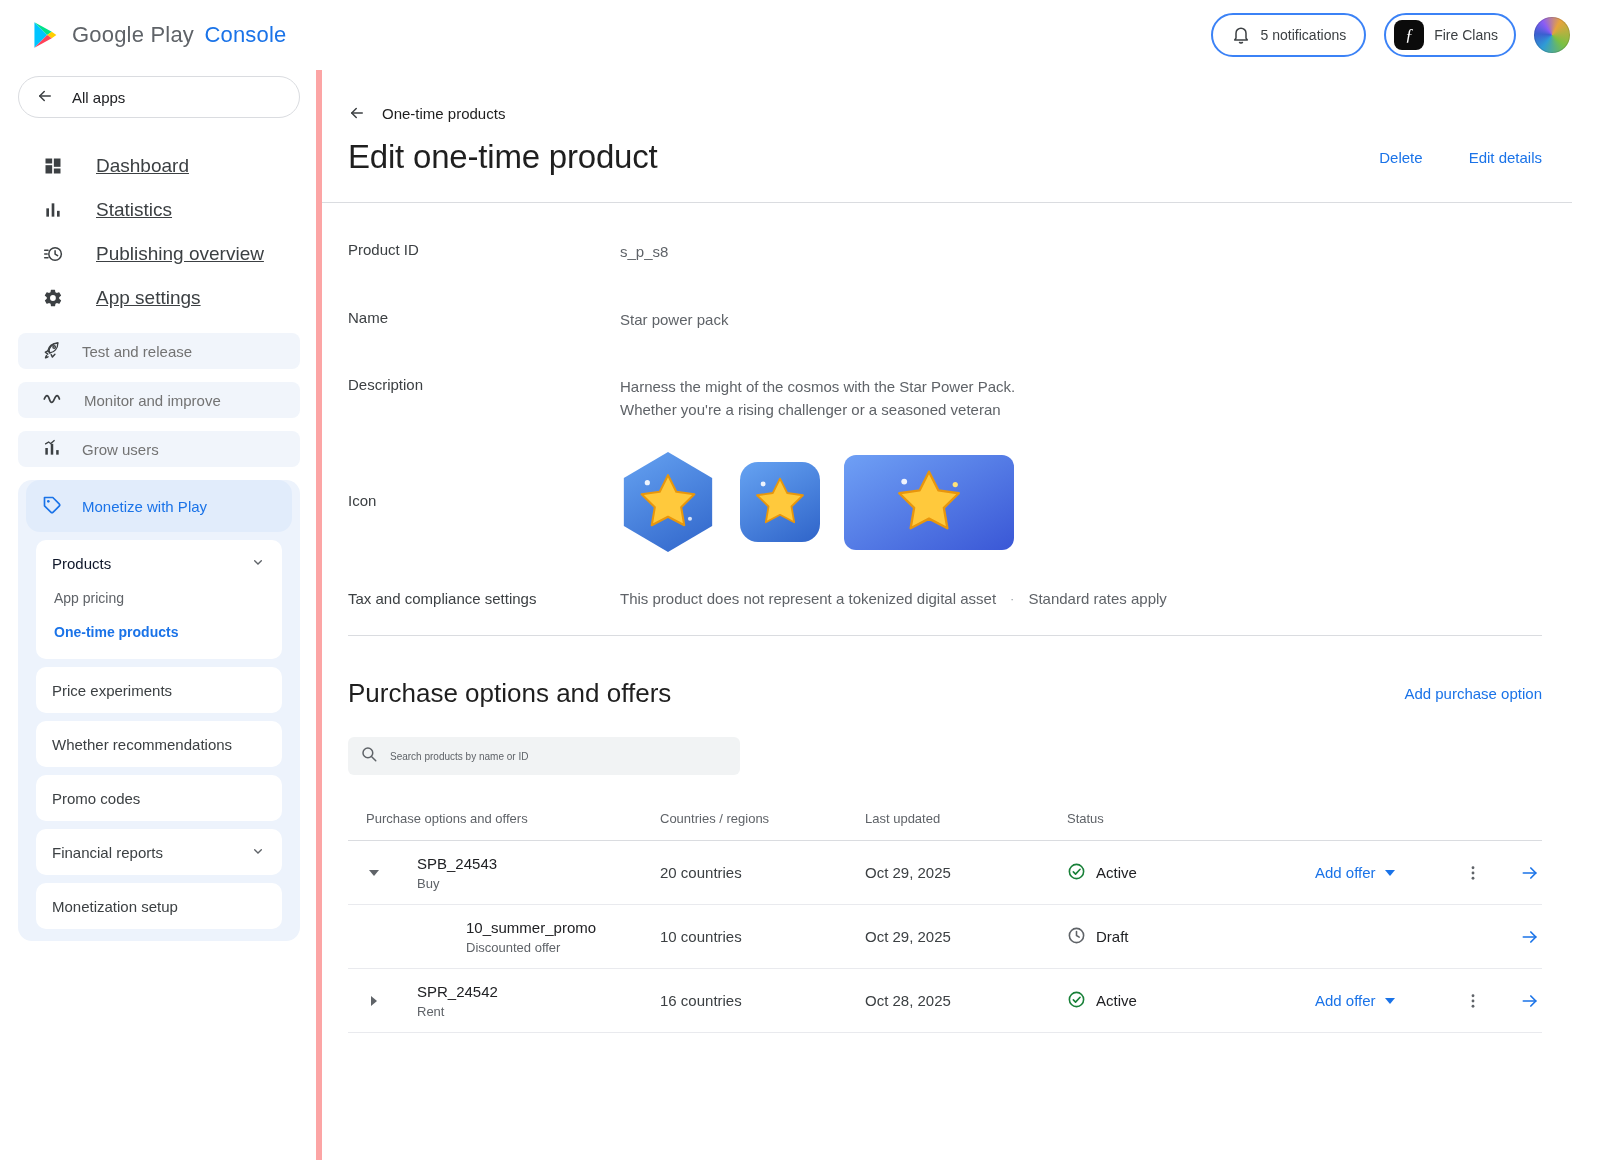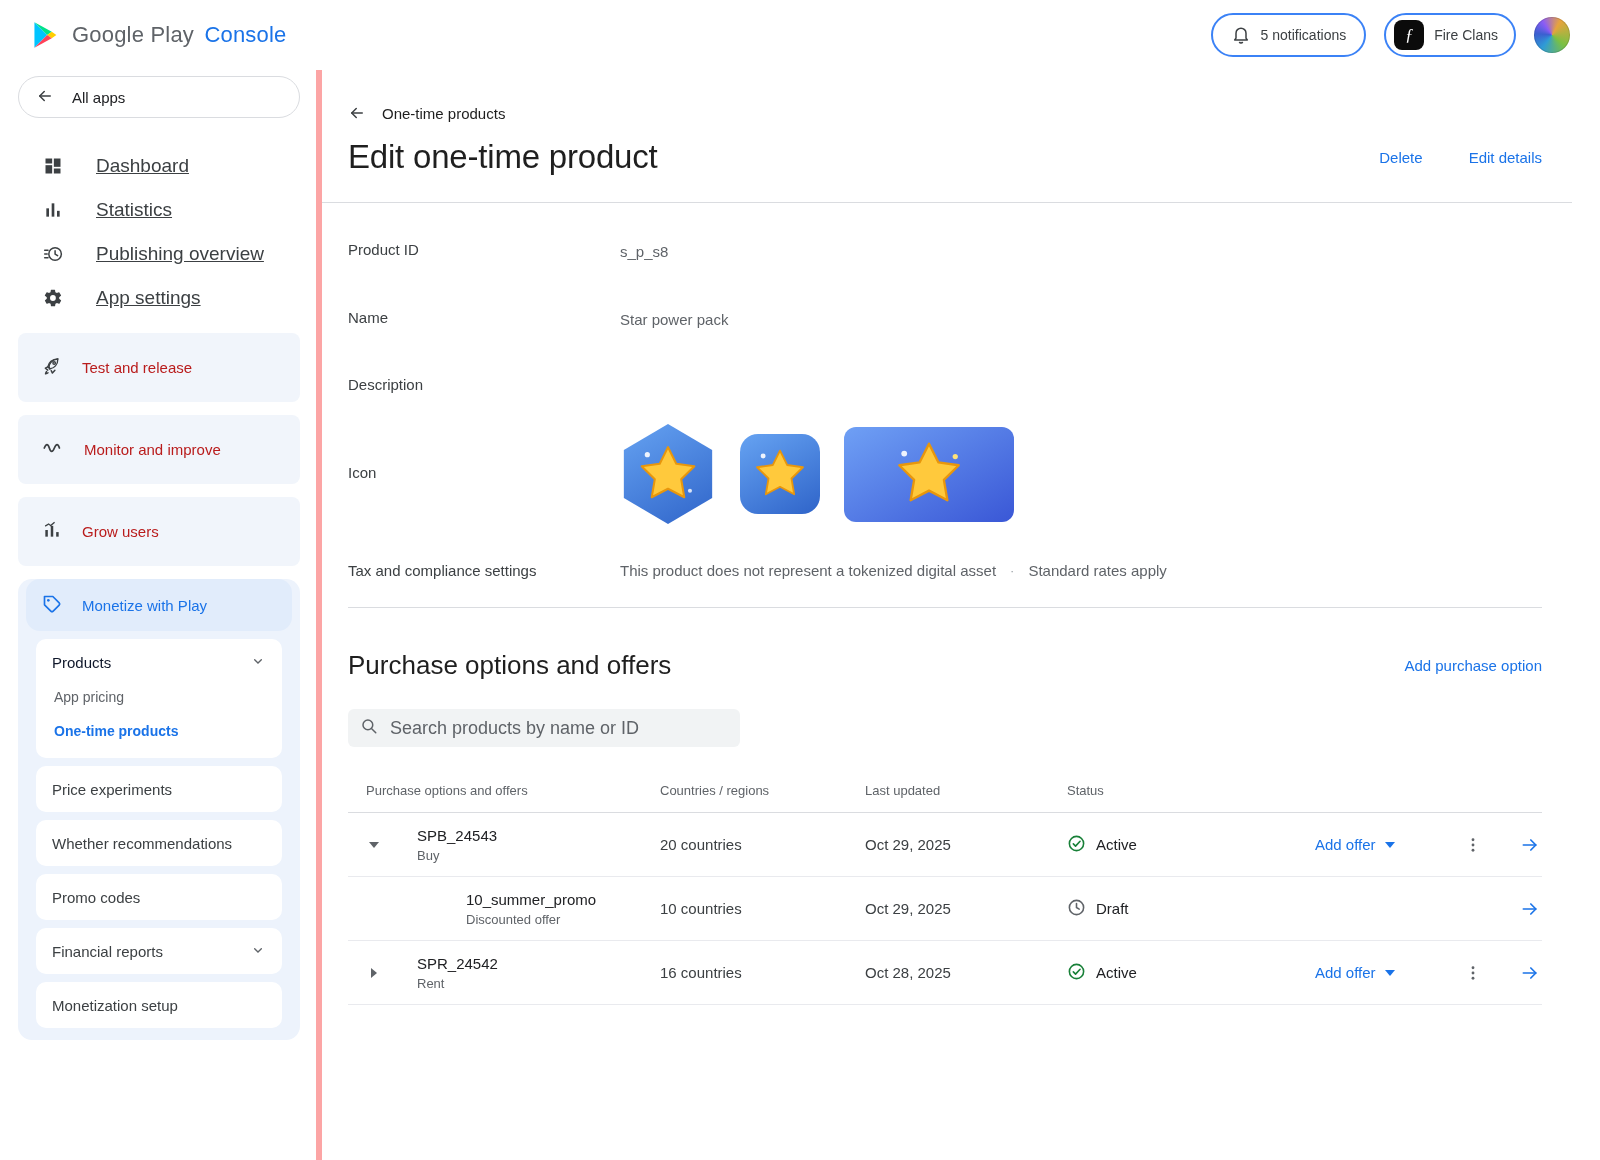--- a/index.html
+++ b/index.html
@@ -21,21 +21,21 @@
 
   
   .shell { display:flex; height:1090px; }
   .sidebar { width:322px; min-width:322px; padding:6px 16px 0 18px; border-right:6px solid #fca5a5; overflow:hidden; }
   .main { flex:1; padding:34px 58px 0 26px; }
 
   
   .all-apps { width:100%; height:42px; border:1px solid #dadce0; border-radius:21px; background:#fff; display:flex; align-items:center; gap:18px; padding:0 17px; font-size:15px; color:#202124; cursor:pointer; font-family:inherit; margin-bottom:26px; }
   .nav-item { height:44px; display:flex; align-items:center; gap:32px; padding-left:24px; font-size:19px; color:#3c4043; cursor:pointer; border-radius:22px;text-decoration:underline; }
   .nav-item .nicon { width:22px; height:22px; display:flex; align-items:center; justify-content:center; }
-  .side-block { background:#f1f5fb; border-radius:8px; height:69px; display:flex; align-items:center; gap:20px; padding-left:24px; margin:13px 0; font-size:15px; color:#b91c1c; cursor:pointer; }
+  .side-block { background:#f1f5fb; border-radius:8px; height:36px; display:flex; align-items:center; gap:20px; padding-left:24px; margin:13px 0; font-size:15px; color:#737373; cursor:pointer; }
   .monetize-wrap { background:#edf3fc; border-radius:14px; padding:0 16px 4px; margin-top:13px; }
   .monetize-header { height:52px; display:flex; align-items:center; gap:20px; padding-left:16px; color:#1a73e8; font-weight:500; font-size:15px; background:#e1ecfb; border-radius:14px; margin:0 -8px 8px; cursor:pointer; }
   .side-card { background:#fff; border-radius:10px; margin:8px 2px; padding:0 16px; display:flex; align-items:center; justify-content:space-between; height:46px; font-size:15px; color:#3c4043; cursor:pointer; }
   .products-card { background:#fff; border-radius:10px; margin:8px 2px; padding:4px 0 10px; }
   .products-header { display:flex; justify-content:space-between; align-items:center; padding:10px 16px 8px; font-size:15px; color:#0f172a; cursor:pointer; }
   .sub-item { padding:9px 16px 9px 18px; font-size:14px; color:#5f6368; cursor:pointer; }
   .sub-item.selected { color:#1a73e8; font-weight:700; }
 
   
   .breadcrumb { display:flex; align-items:center; gap:16px; font-size:15px; color:#1f1f1f; margin-bottom:16px; }
@@ -56,21 +56,21 @@
   .gi-square { width:80px; height:80px; border-radius:18px; }
   .gi-wide { width:170px; height:95px; border-radius:12px; background:linear-gradient(150deg,#6fa0f5 0%,#3a57d6 100%); }
   .tax-value { display:flex; align-items:center; gap:14px; color:#5f6368; }
   .tax-sep { color:#9aa0a6; font-size:13px; }
 
   .hr2 { border-top:1px solid #dadce0; margin-top:28px; }
   .purchase-head { display:flex; justify-content:space-between; align-items:center; margin-top:42px; }
   .purchase-title { font-size:26px; font-weight:500; color:#1f1f1f; }
   .add-purchase { color:#1a73e8; font-size:15px; font-weight:500; cursor:pointer; }
   .search-box { margin-top:28px; width:392px; height:38px; background:#f1f3f4; border-radius:6px; display:flex; align-items:center; gap:12px; padding:0 12px; }
-  .search-box input { border:none; background:transparent; outline:none; font-size:18px; color:#3c4043; width:100%; font-family:inherit; }
+  .search-box input { border:none; background:transparent; outline:none; font-size:10px; color:#3c4043; width:100%; font-family:inherit; }
   .search-box input::placeholder { color:#5f6368; }
 
   .table { margin-top:36px; }
   .t-head, .t-row { display:grid; grid-template-columns:312px 205px 202px 248px 1fr; align-items:center; }
   .t-head { font-size:13px; color:#5f6368; padding-bottom:14px; border-bottom:1px solid #dadce0; }
   .t-head .h1 { padding-left:18px; }
   .t-row { min-height:64px; border-bottom:1px solid #e9eaee; font-size:15px; }
   .cell-name { display:flex; align-items:center; padding-left:20px; }
   .expander { width:12px; display:flex; justify-content:center; margin-right:37px; cursor:pointer; }
   .name-block .nm { color:#202124; }
@@ -279,20 +279,24 @@
     <div class="form-row">
       <div class="form-label">Product ID</div>
       <div class="form-value">s_p_s8</div>
     </div>
     <div class="form-row">
       <div class="form-label">Name</div>
       <div class="form-value">Star power pack</div>
     </div>
     <div class="form-row">
       <div class="form-label">Description</div>
+      <div class="form-value">
+        <div>Harness the might of the cosmos with the Star Power Pack.</div>
+        <div>Whether you're a rising challenger or a seasoned veteran</div>
+      </div>
     </div>
     <div class="form-row" style="margin-bottom:38px;">
       <div class="form-label" style="padding-top:26px;">Icon</div>
       <div class="icons-row">
         <div class="game-icon gi-hex">
           <svg width="62" height="62" viewBox="0 0 24 24">
                 <path d="M12 1.6l3.2 6.4 7 1-5.1 5 1.2 7-6.3-3.3-6.3 3.3 1.2-7-5.1-5 7-1z" fill="#ffc93c" stroke="#e8960c" stroke-width="0.8" stroke-linejoin="round"></path>
                 <circle cx="4" cy="4.5" r="1" fill="#ffffff" opacity="0.9"></circle>
                 <circle cx="20.5" cy="18.5" r="0.8" fill="#ffffff" opacity="0.8"></circle>
               </svg>

